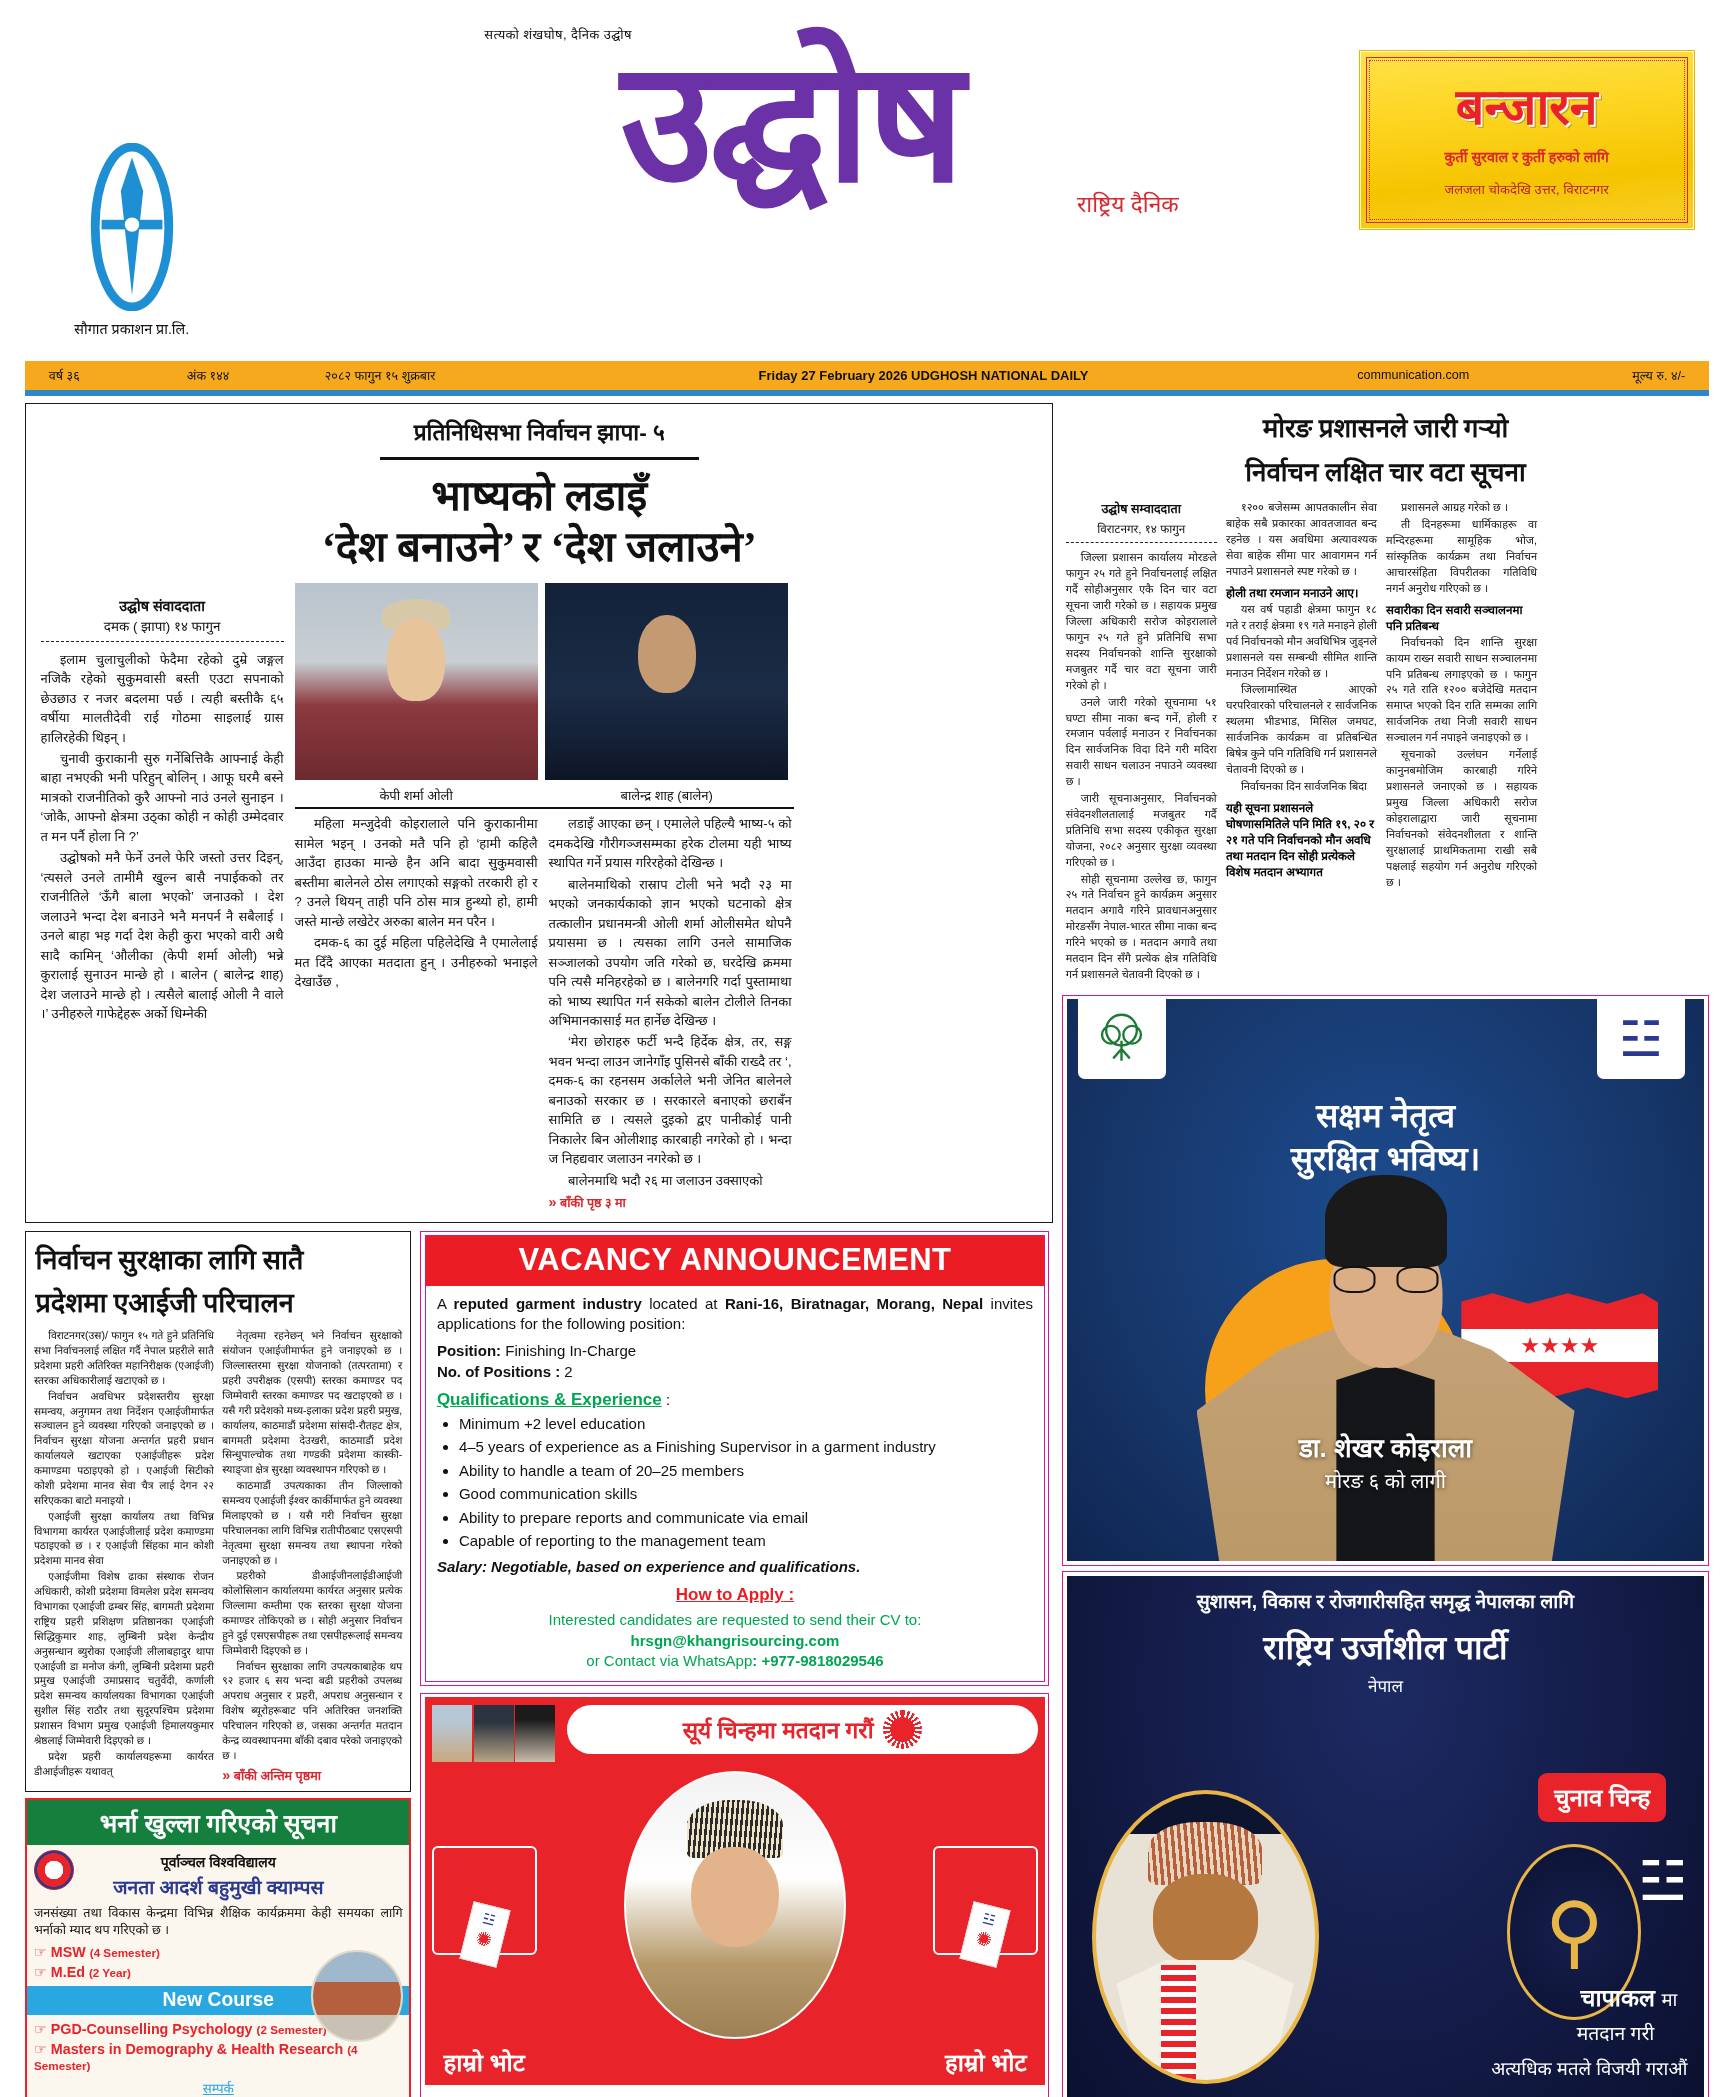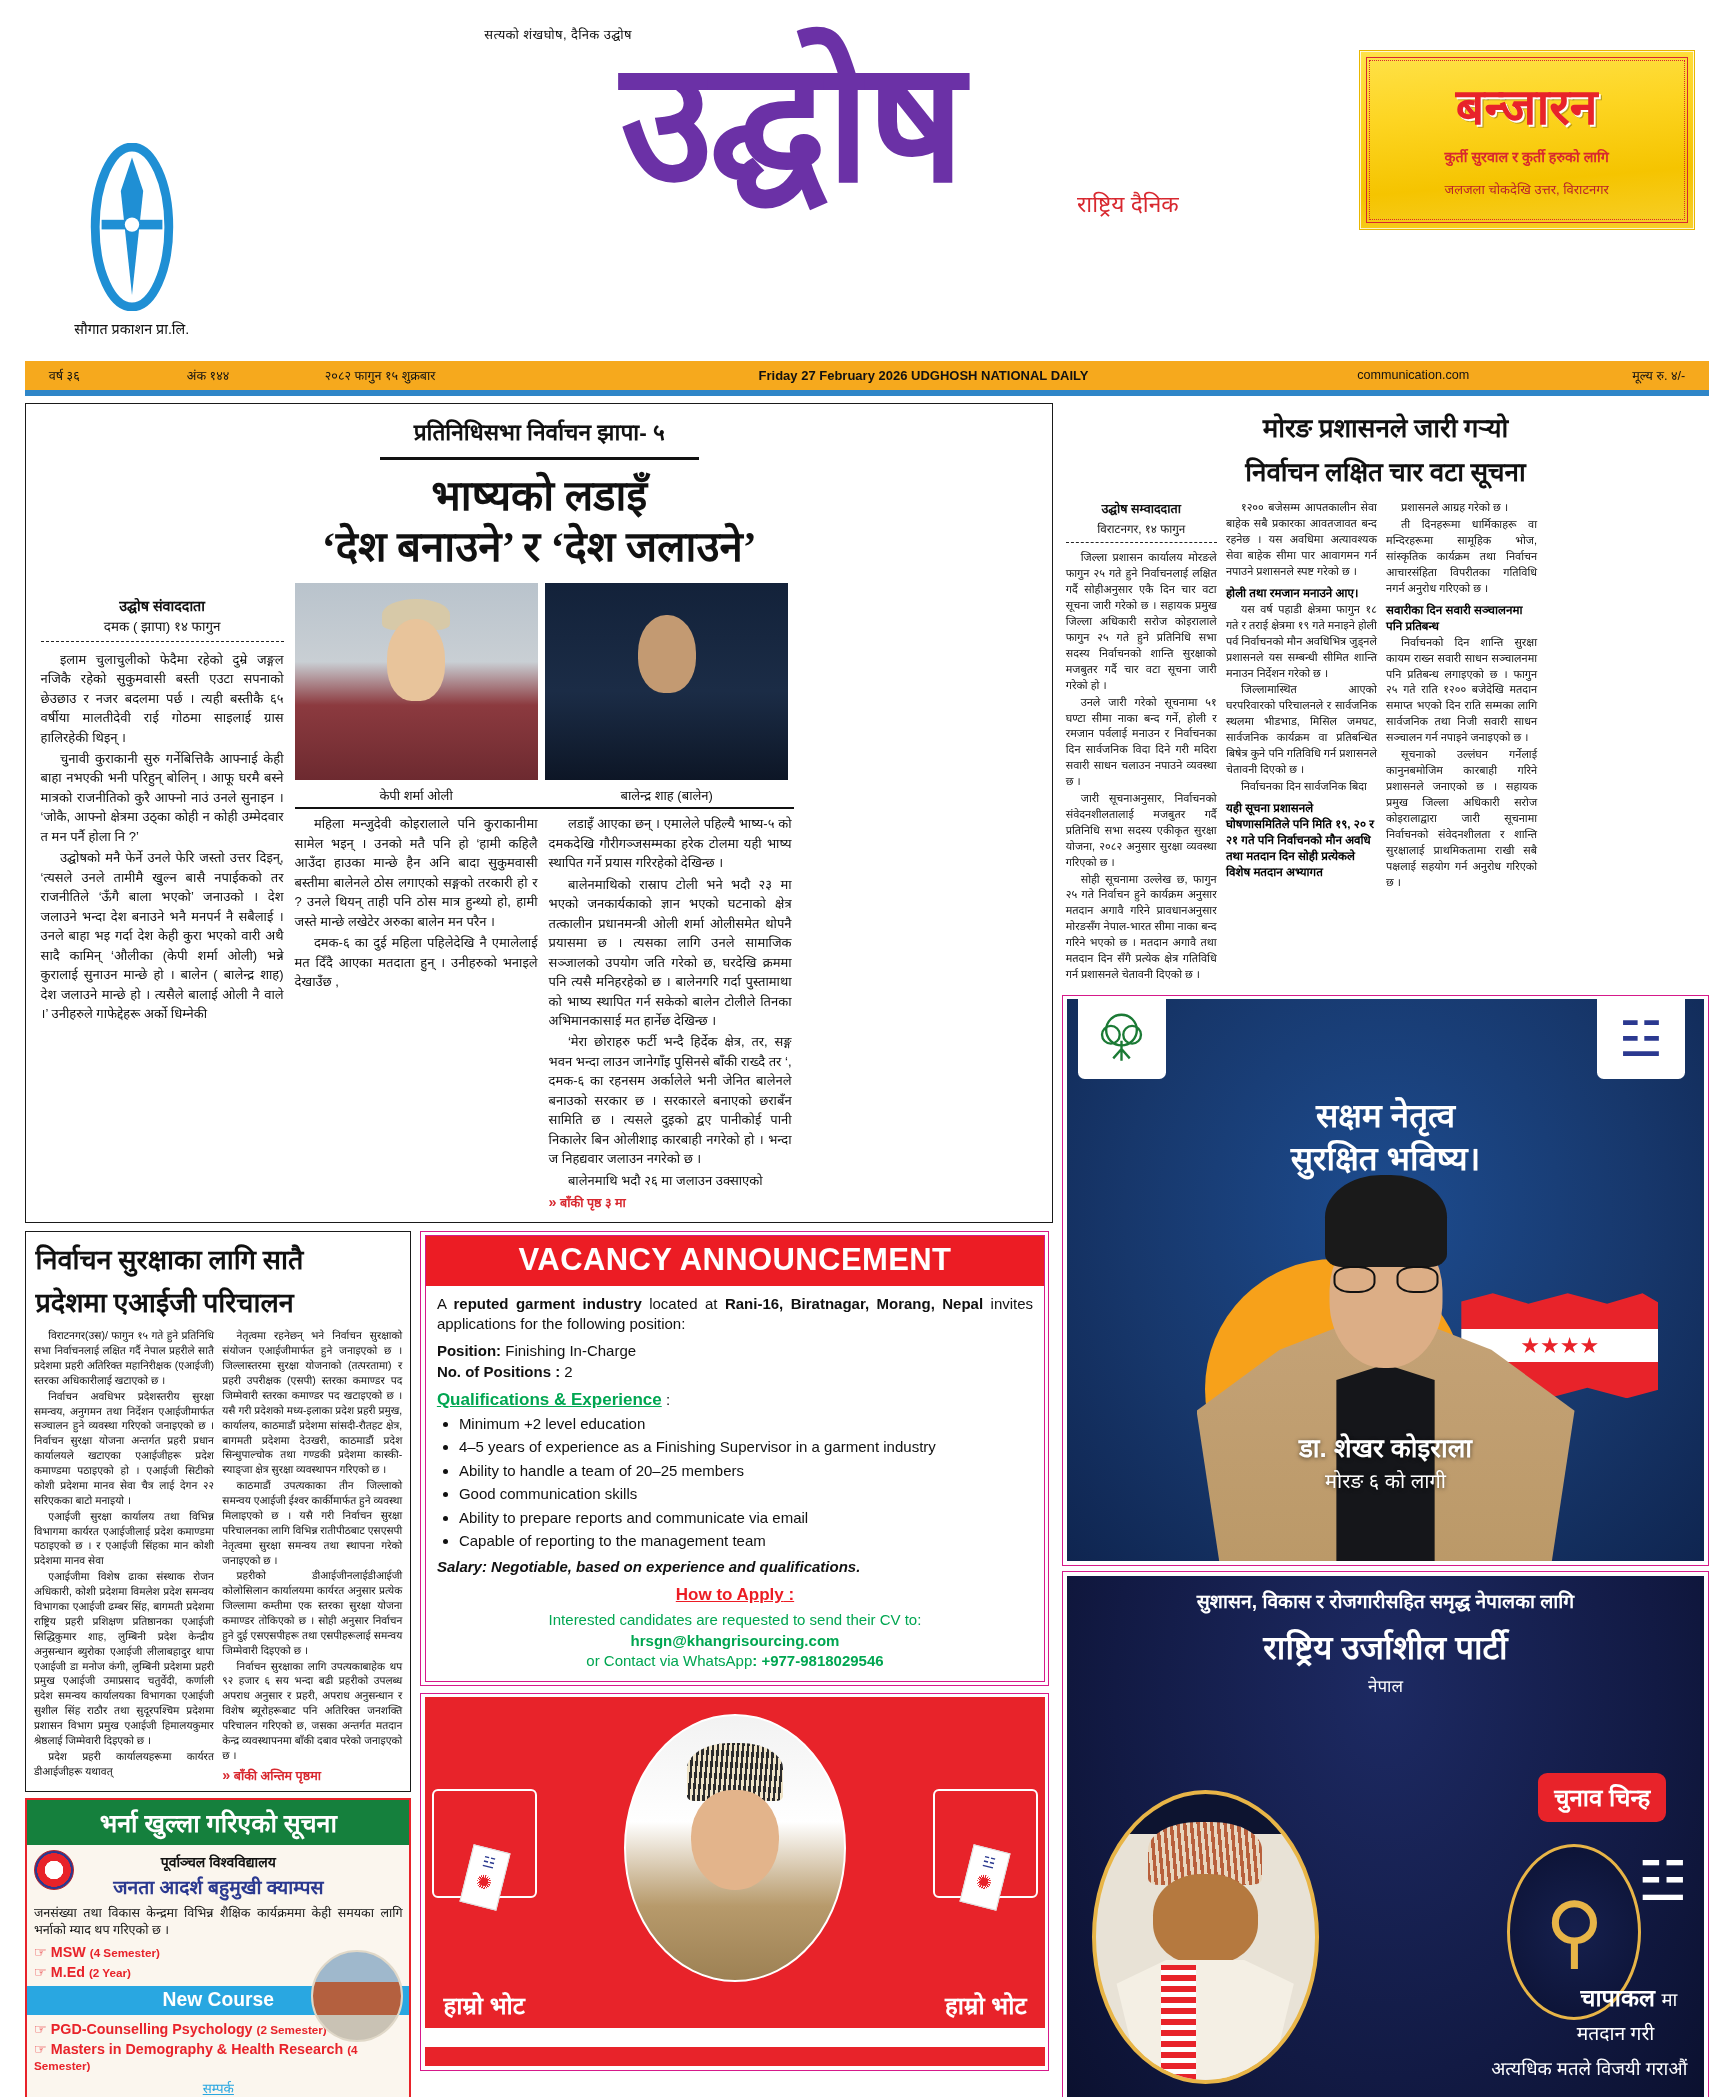--- a/index.html
+++ b/index.html
@@ -533,20 +533,31 @@
                   <div>
                     <span>or Contact via WhatsApp</span><b>: +977-9818029546</b>
                   </div>
                 </div>
               </div>
             </div>
           </div>
 
           <div class="surya">
             <div class="surya-in">
+              <div class="surya-top">
+                <div class="leaders">
+                  <div class="leader l1"></div>
+                  <div class="leader l2"></div>
+                  <div class="leader l3"></div>
+                </div>
+                <div class="surya-pill">
+                  <div class="txt">सूर्य चिन्हमा मतदान गरौं</div>
+                  <div class="sun"></div>
+                </div>
+              </div>
               <div class="surya-mid">
                 <div class="ballot">
                   <div class="ballot-box">
                       <div class="ballot-slot"></div>
                     </div>
                   <div class="ballot-paper">
                     <span class="sw">☳</span>
                     <span class="sn"></span>
                   </div>
                 </div>

